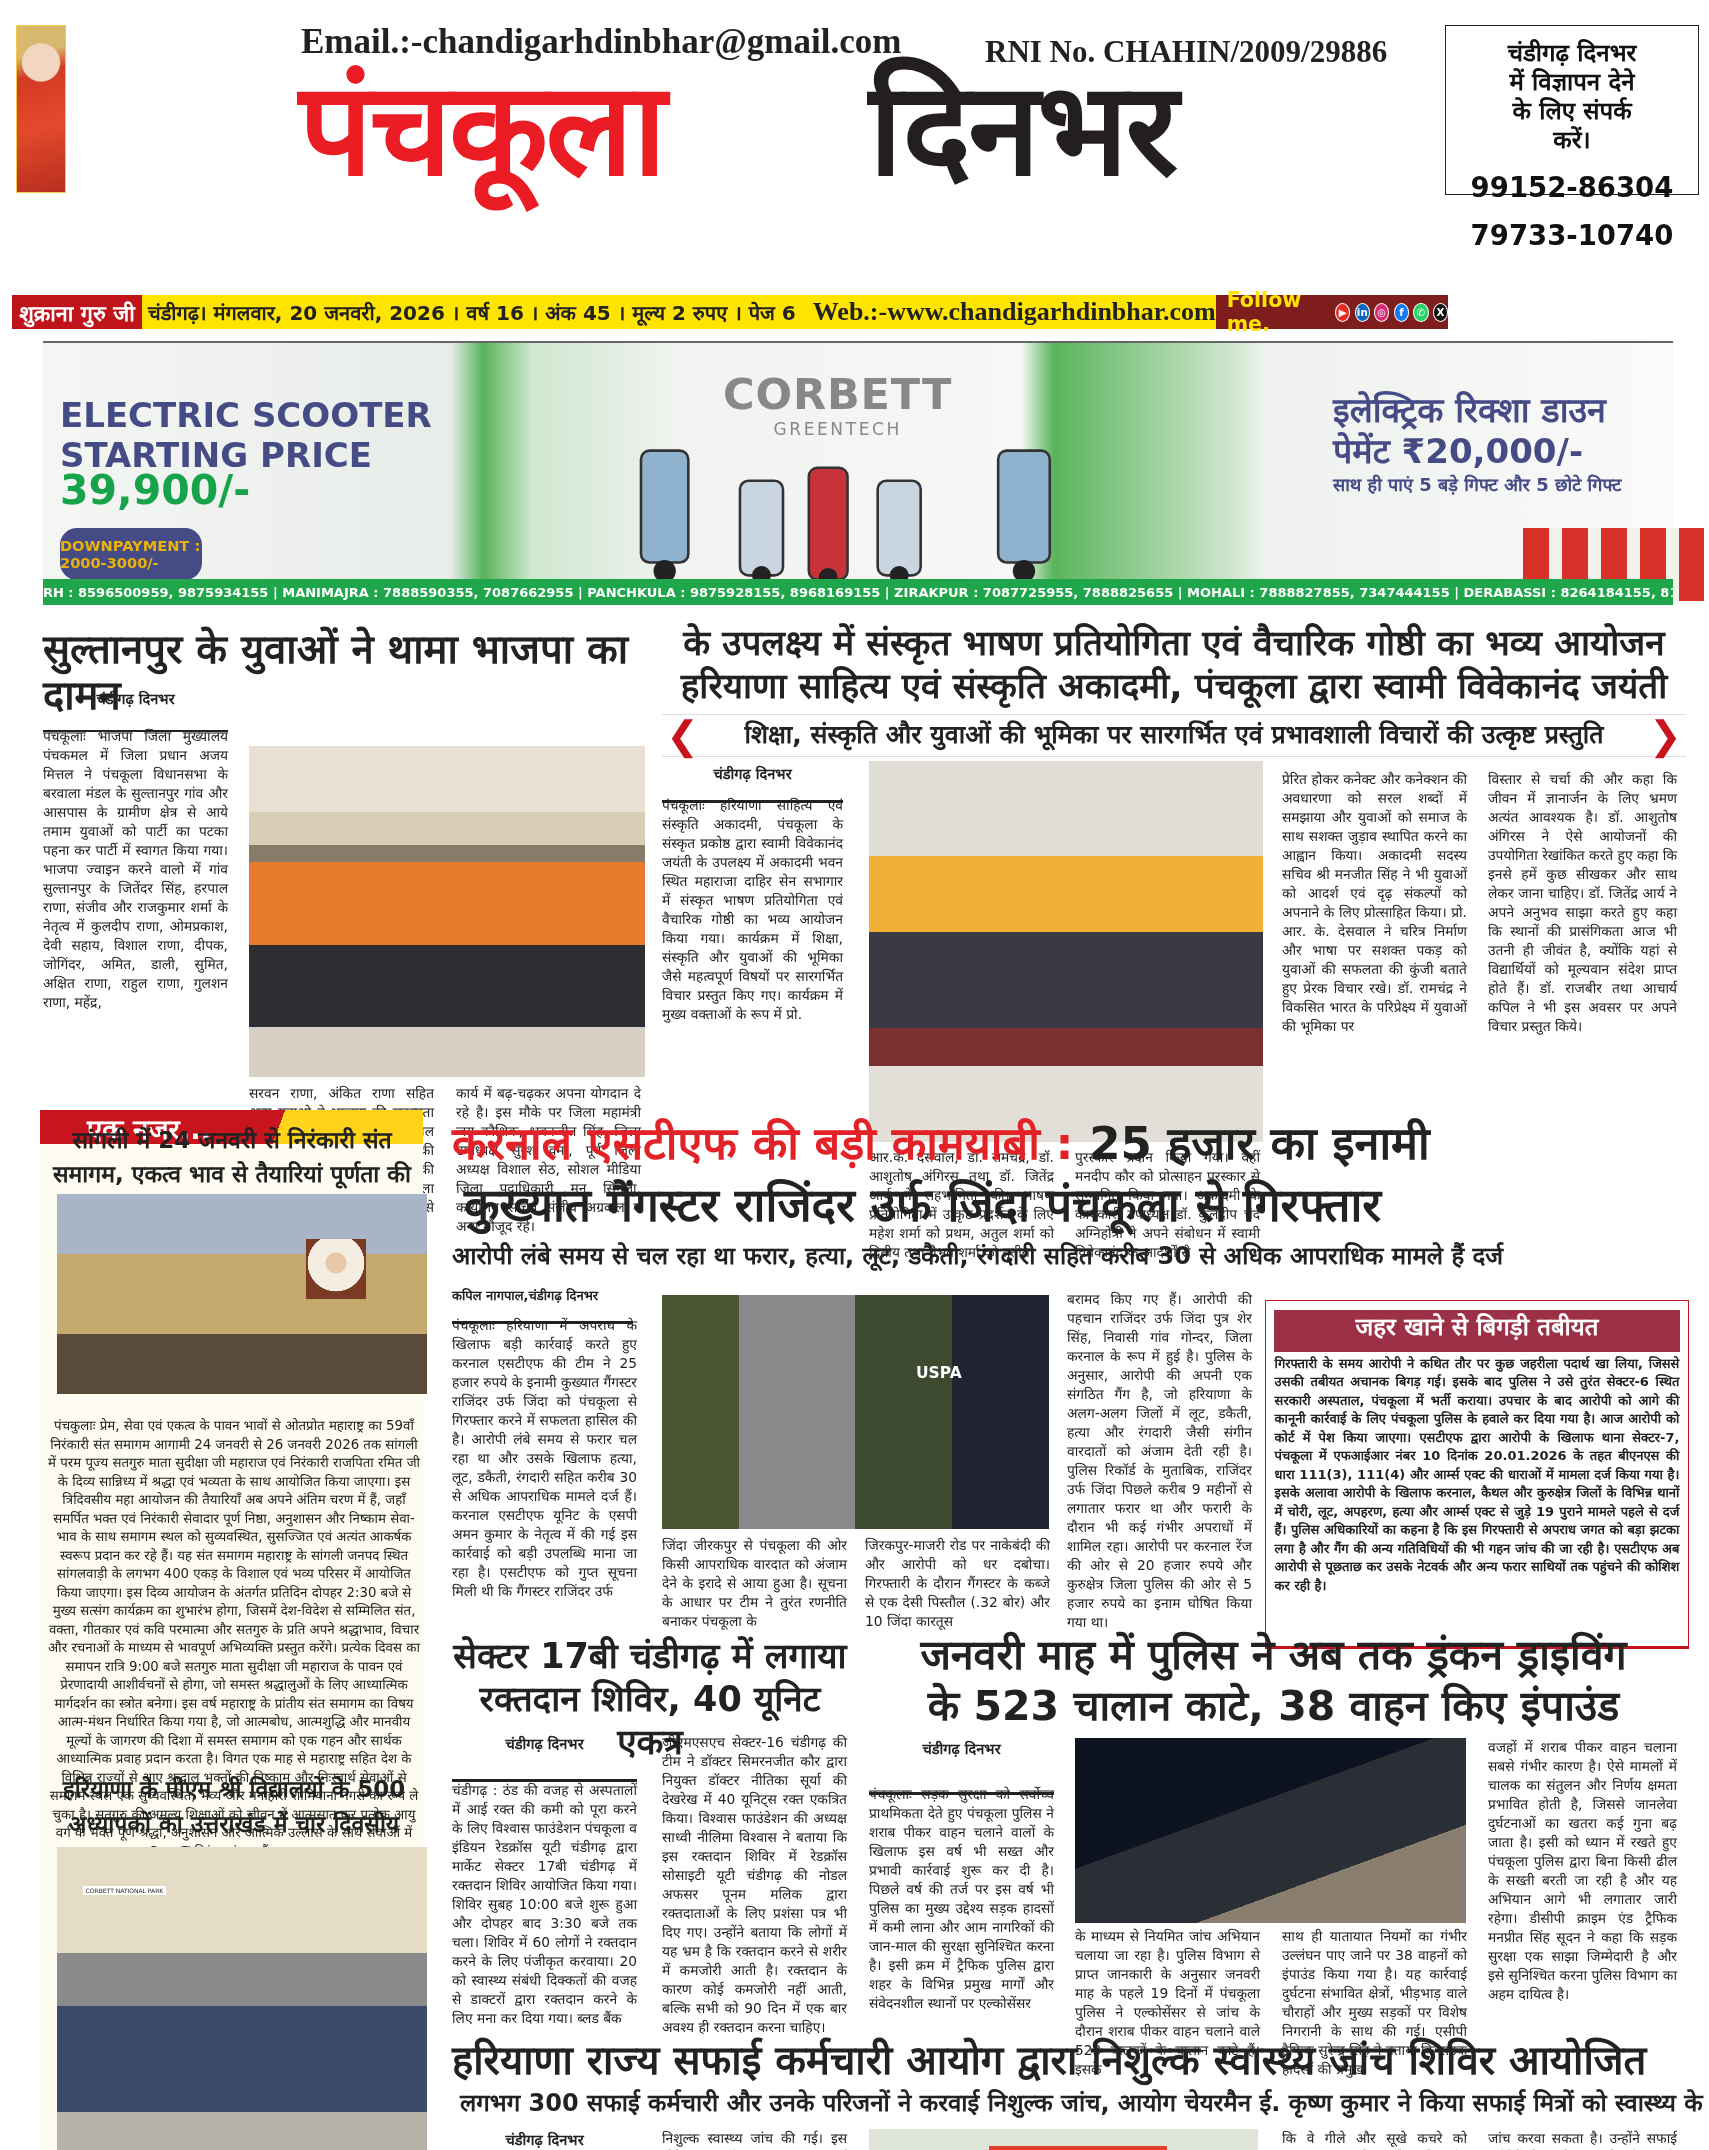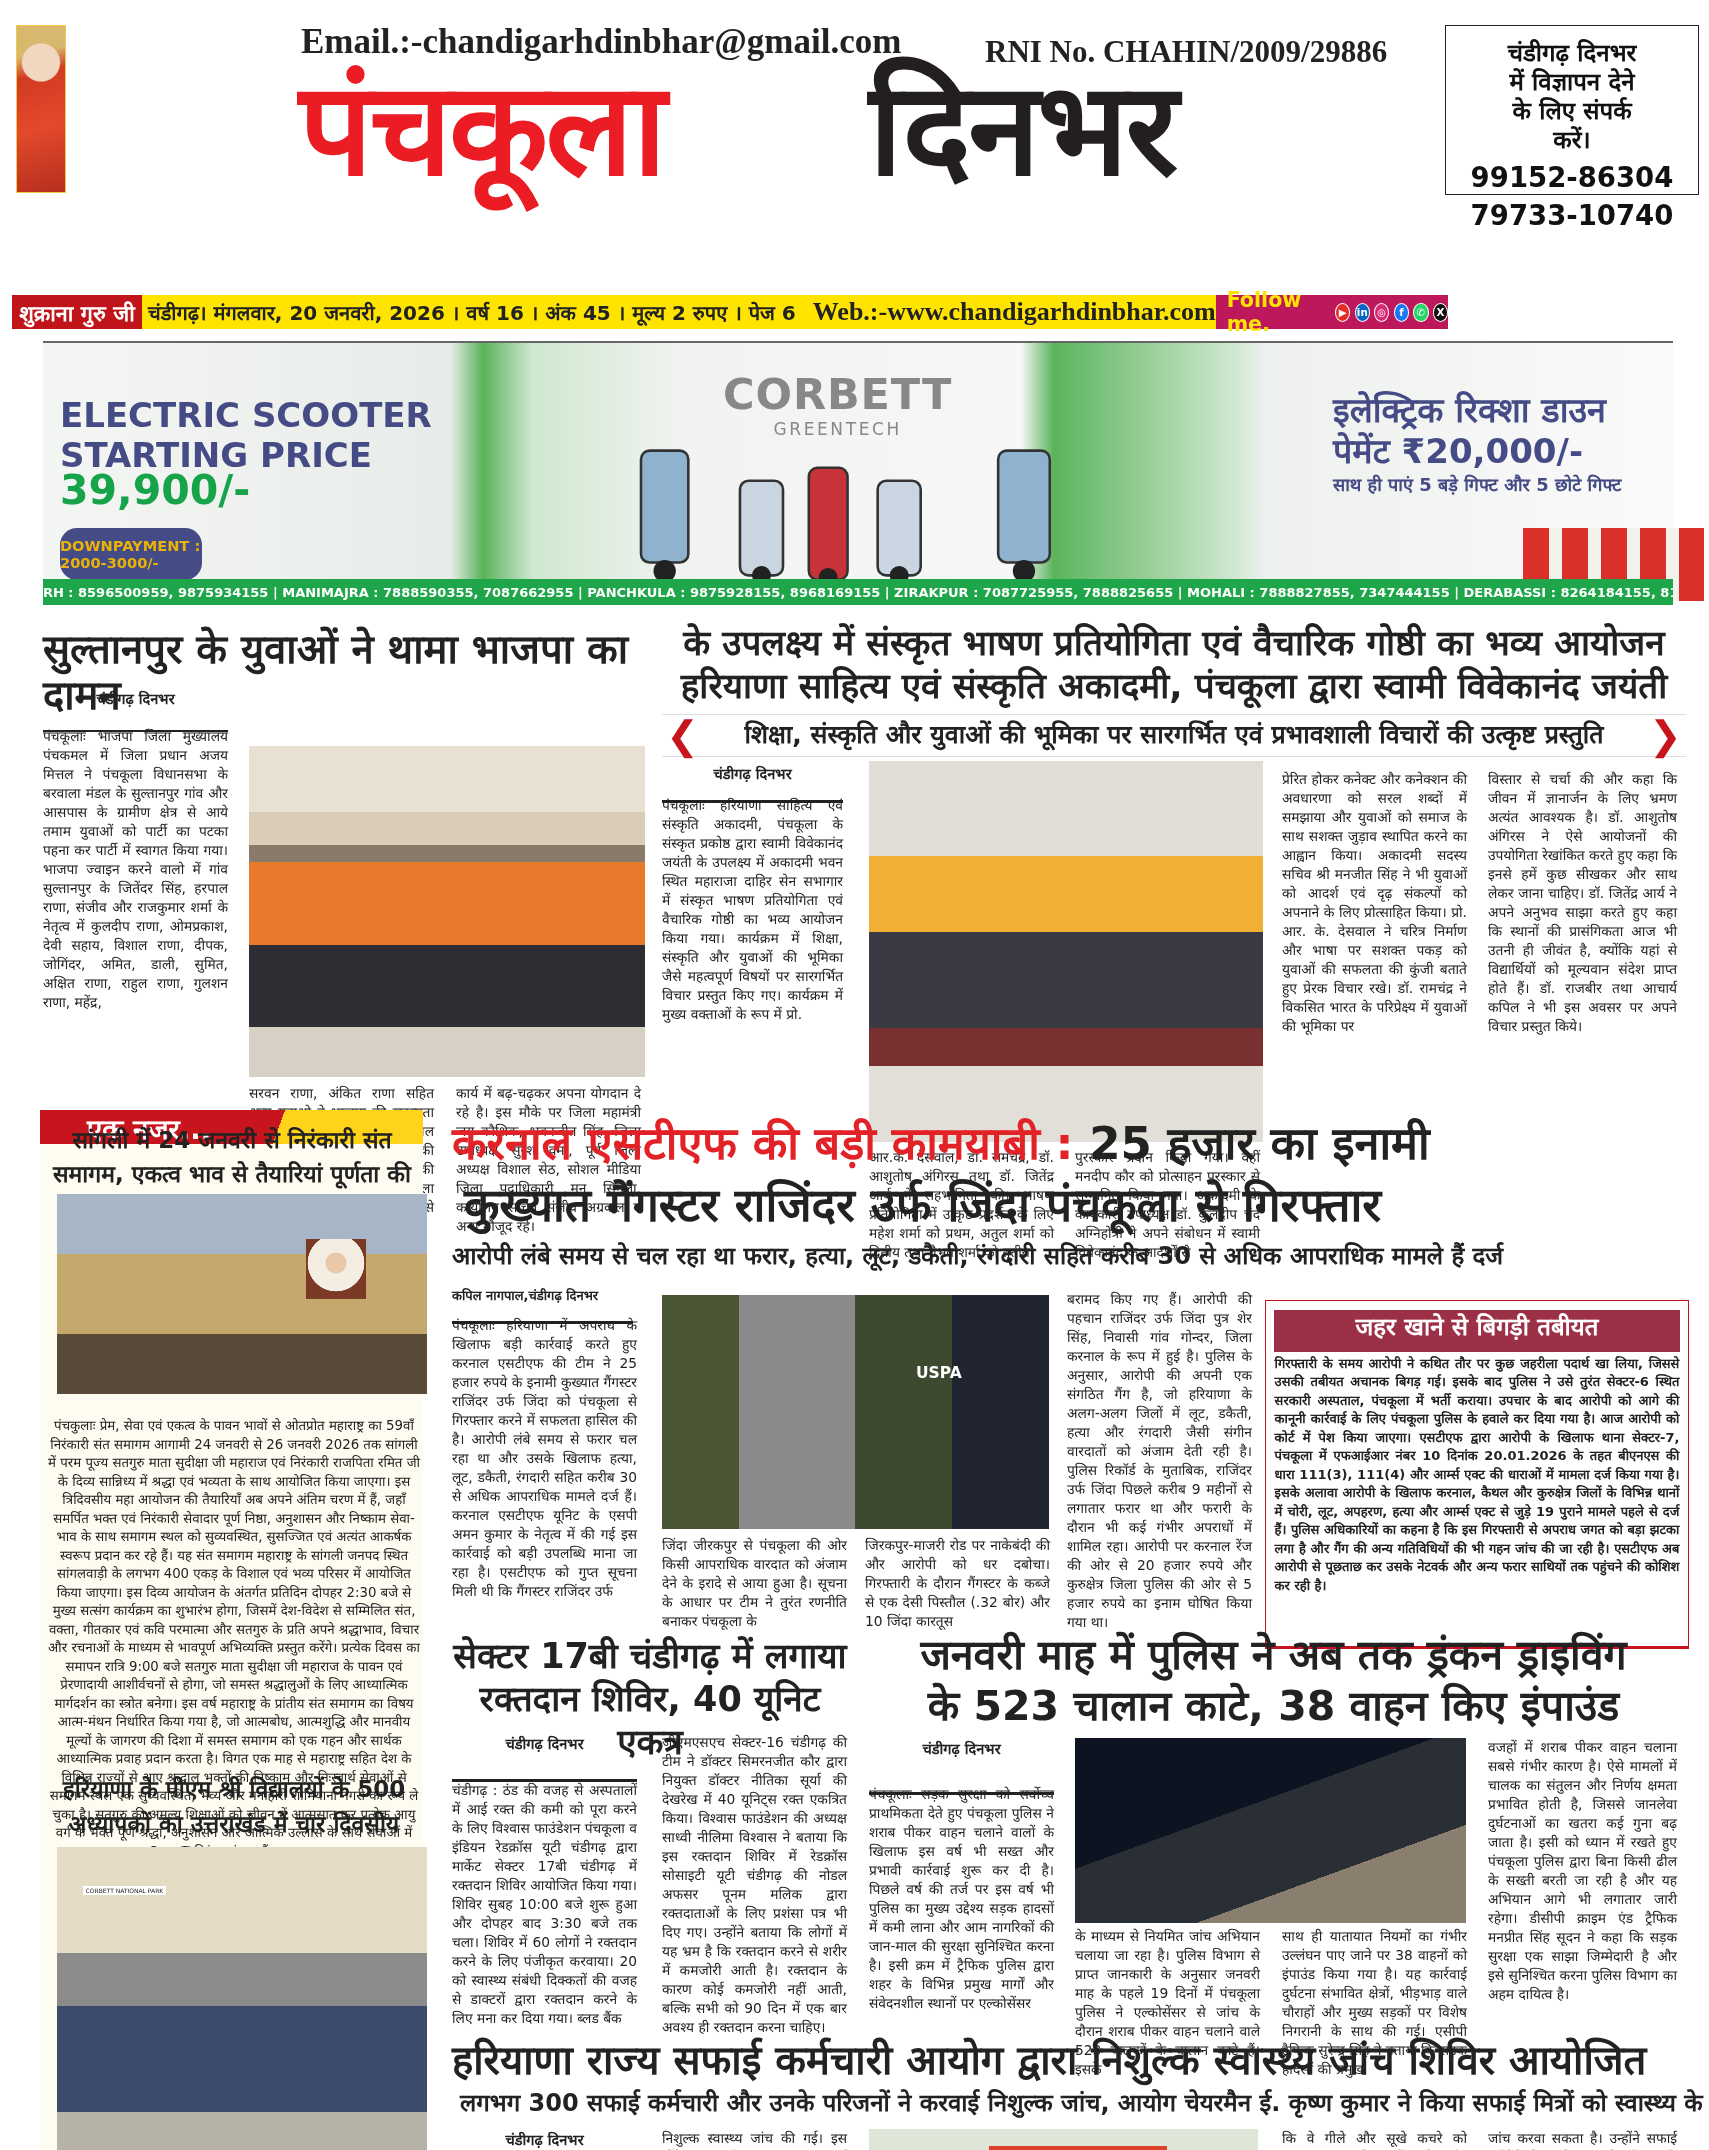--- a/index.html
+++ b/index.html
@@ -5,26 +5,26 @@
 *{box-sizing:border-box;margin:0;padding:0}
 body{width:1710px;height:2693px;background:#fff;font-family:"DejaVu Sans","Liberation Sans",sans-serif;color:#222;position:relative;overflow:hidden}
 .abs{position:absolute}
 .masthead-email{left:301px;top:21.5px;font-family:"Liberation Serif","DejaVu Serif",serif;font-size:35px;font-weight:bold;color:#222}
 .masthead-rni{left:985px;top:34px;font-family:"Liberation Serif","DejaVu Serif",serif;font-size:31px;font-weight:bold;color:#222}
 .guru-box{left:15.5px;top:25px;width:50px;height:168px}
 .title-red{left:299px;top:65px;font-size:129px;font-weight:bold;color:#ec1c24;letter-spacing:-2.6px;line-height:1}
 .title-black{left:869px;top:65px;font-size:129px;font-weight:bold;color:#231f20;letter-spacing:-2.6px;line-height:1}
 .ad-box{left:1445px;top:25px;width:254px;height:170px;border:1.7px solid #222;text-align:center;padding-top:13px}
 .ad-box .t{font-size:24px;font-weight:bold;line-height:29px;color:#111}
-.ad-box .p{font-size:27.5px;font-weight:bold;line-height:32px;color:#111;margin-top:6px}
+.ad-box .p{font-size:27.5px;font-weight:bold;line-height:32px;color:#111;margin-top:16px}
 .strip{left:12px;top:295px;width:1690px;height:34px;display:flex}
 .strip .red{width:49px;background:#c0141b;color:#fff;font-size:21.5px;font-weight:bold;display:flex;align-items:center;justify-content:center;white-space:nowrap;width:49px}
 .strip .yel{flex:1;background:#ffe400;font-size:20px;font-weight:bold;display:flex;align-items:center;padding-left:6px;white-space:nowrap;color:#222}
 .strip .web{font-family:"Liberation Serif",serif;font-size:26px;margin-left:17px}
-.strip .follow{width:258px;background:#be185d;display:flex;align-items:center;padding-left:11px;gap:4.3px}
+.strip .follow{width:258px;background:#7f1d1d;display:flex;align-items:center;padding-left:11px;gap:4.3px}
 .strip .follow span.f{color:#ffe400;font-size:20.6px;font-weight:bold;margin-right:6.9px}
 .soc{width:19px;height:19px;border-radius:50%;display:inline-flex;align-items:center;justify-content:center;color:#fff;font-size:10.3px;font-weight:bold;border:0.9px solid #fff}
 .banner{left:43px;top:341px;width:1630px;height:263px;border-top:2.6px solid #666;background:linear-gradient(90deg,#f4f6f4 0%,#e8ece8 25%,#59b35a 27%,#cfe7cf 30%,#f1f3f1 39%,#f6f7f6 60%,#5bb45c 62%,#cfe7cf 73%,#eef1ee 75%,#fafafa 100%)}
 .banner .left1{left:17px;top:52px;font-size:34px;font-weight:bold;color:#454b85;line-height:40px}
 .banner .price{left:17px;top:123px;font-size:41px;font-weight:bold;color:#16a34a}
 .banner .down{left:17px;top:185px;width:142px;height:52px;background:#454b85;border-radius:17px;color:#eab308;font-size:14.6px;font-weight:bold;display:flex;align-items:center;justify-content:center}
 .banner .brand{left:680px;top:26px;text-align:center;color:#888;font-size:43px;font-weight:bold;letter-spacing:0.9px}
 .banner .brand small{display:block;font-size:17px;letter-spacing:2.6px;font-weight:normal}
 .banner .rt1{left:1290px;top:47px;font-size:34px;font-weight:bold;color:#454b85;line-height:41px}
 .banner .rt2{left:1290px;top:129px;font-size:18px;font-weight:bold;color:#454b85}

